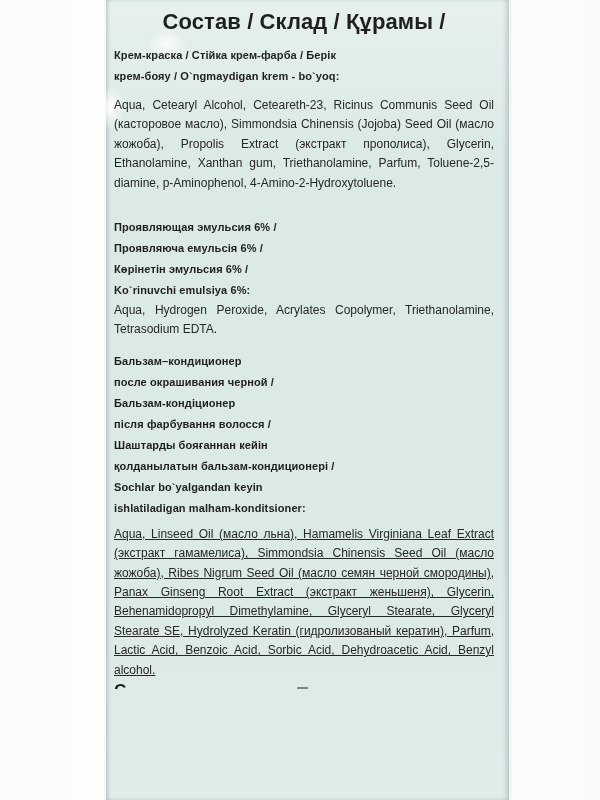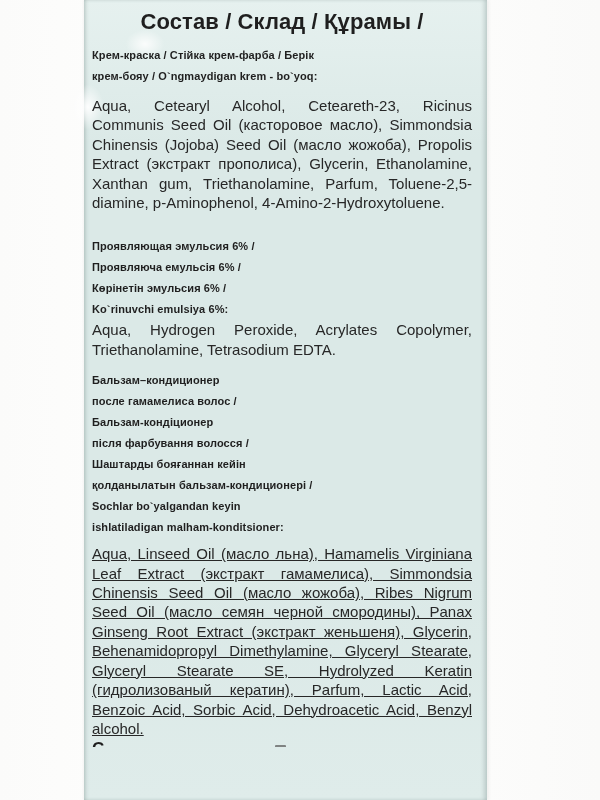--- a/index.html
+++ b/index.html
@@ -12,40 +12,40 @@
   *{margin:0;padding:0;box-sizing:border-box;}
   html,body{width:600px;height:800px;overflow:hidden;}
   body{
     background:var(--bg);
     font-family:"Liberation Sans","DejaVu Sans",sans-serif;
     color:var(--ink);
     position:relative;
   }
   .photo{position:absolute;inset:0;background:linear-gradient(90deg,#fbfbfa 0%,#fdfdfc 20%,#fcfcfb 80%,#fafaf9 100%);}
   .panel{
-    position:absolute;left:84px;top:0;width:403px;height:800px;
+    position:absolute;left:106px;top:0;width:403px;height:800px;
     background:linear-gradient(180deg,var(--panel-light) 0%,var(--panel) 18%,var(--panel) 72%,#dfecea 100%);
     box-shadow:
       inset 3px 0 4px -2px rgba(85,110,106,.38),
       inset -4px 0 5px -2px rgba(85,110,106,.32),
       2px 0 3px rgba(0,0,0,.05),
       -1px 0 2px rgba(0,0,0,.04);
   }
   .glare{position:absolute;pointer-events:none;}
   .glare.g1{left:-12px;top:84px;width:32px;height:46px;
     background:radial-gradient(ellipse at center,rgba(255,255,255,.95) 0%,rgba(255,255,255,0) 70%);}
   .glare.g2{left:42px;top:30px;width:38px;height:28px;
     background:radial-gradient(ellipse at center,rgba(255,255,255,.85) 0%,rgba(255,255,255,0) 72%);}
   .content{position:relative;padding:8px 15px 0 8px;}
   .title{
     font-size:22px;line-height:27px;font-weight:bold;
     text-align:center;color:var(--ink-bold);letter-spacing:.1px;
   }
   .sub{font-size:11px;line-height:21px;font-weight:bold;color:var(--ink-bold);letter-spacing:.1px;}
-  .para{font-size:15px;line-height:19.4px;text-align:justify;color:var(--ink);}
+  .para{font-size:12px;line-height:19.4px;text-align:justify;color:var(--ink);}
   .sub1{margin-top:10px;}
   .p1{margin-top:9px;}
   .sub2{margin-top:24px;}
   .p2{margin-top:0;}
   .sub3{margin-top:11px;}
   .p3{margin-top:6px;text-decoration:underline;}
   .partial{
     margin-top:2px;height:7px;overflow:hidden;position:relative;
     font-weight:bold;font-size:17px;line-height:17px;color:var(--ink-bold);
   }
@@ -78,21 +78,21 @@
         <div>Проявляющая эмульсия 6% /</div>
         <div>Проявляюча емульсія 6% /</div>
         <div>Көрінетін эмульсия 6% /</div>
         <div>Ko`rinuvchi emulsiya 6%:</div>
       </div>
 
       <p class="para p2">Aqua, Hydrogen Peroxide, Acrylates Copolymer, Triethanolamine, Tetrasodium EDTA.</p>
 
       <div class="sub sub3">
         <div>Бальзам–кондиционер</div>
-        <div>после гамамелиса волос /</div>
+        <div>после окрашивания черной /</div>
         <div>Бальзам-кондіционер</div>
         <div>після фарбування волосся /</div>
         <div>Шаштарды бояғаннан кейін</div>
         <div>қолданылатын бальзам-кондиционері /</div>
         <div>Sochlar bo`yalgandan keyin</div>
         <div>ishlatiladigan malham-konditsioner:</div>
       </div>
 
       <p class="para p3">Aqua, Linseed Oil (масло льна), Hamamelis Virginiana Leaf Extract (экстракт гамамелиса), Simmondsia Chinensis Seed Oil (масло жожоба), Ribes Nigrum Seed Oil (масло семян черной смородины), Panax Ginseng Root Extract (экстракт женьшеня), Glycerin, Behenamidopropyl Dimethylamine, Glyceryl Stearate, Glyceryl Stearate SE, Hydrolyzed Keratin (гидролизованый кератин), Parfum, Lactic Acid, Benzoic Acid, Sorbic Acid, Dehydroacetic Acid, Benzyl alcohol.</p>
 

